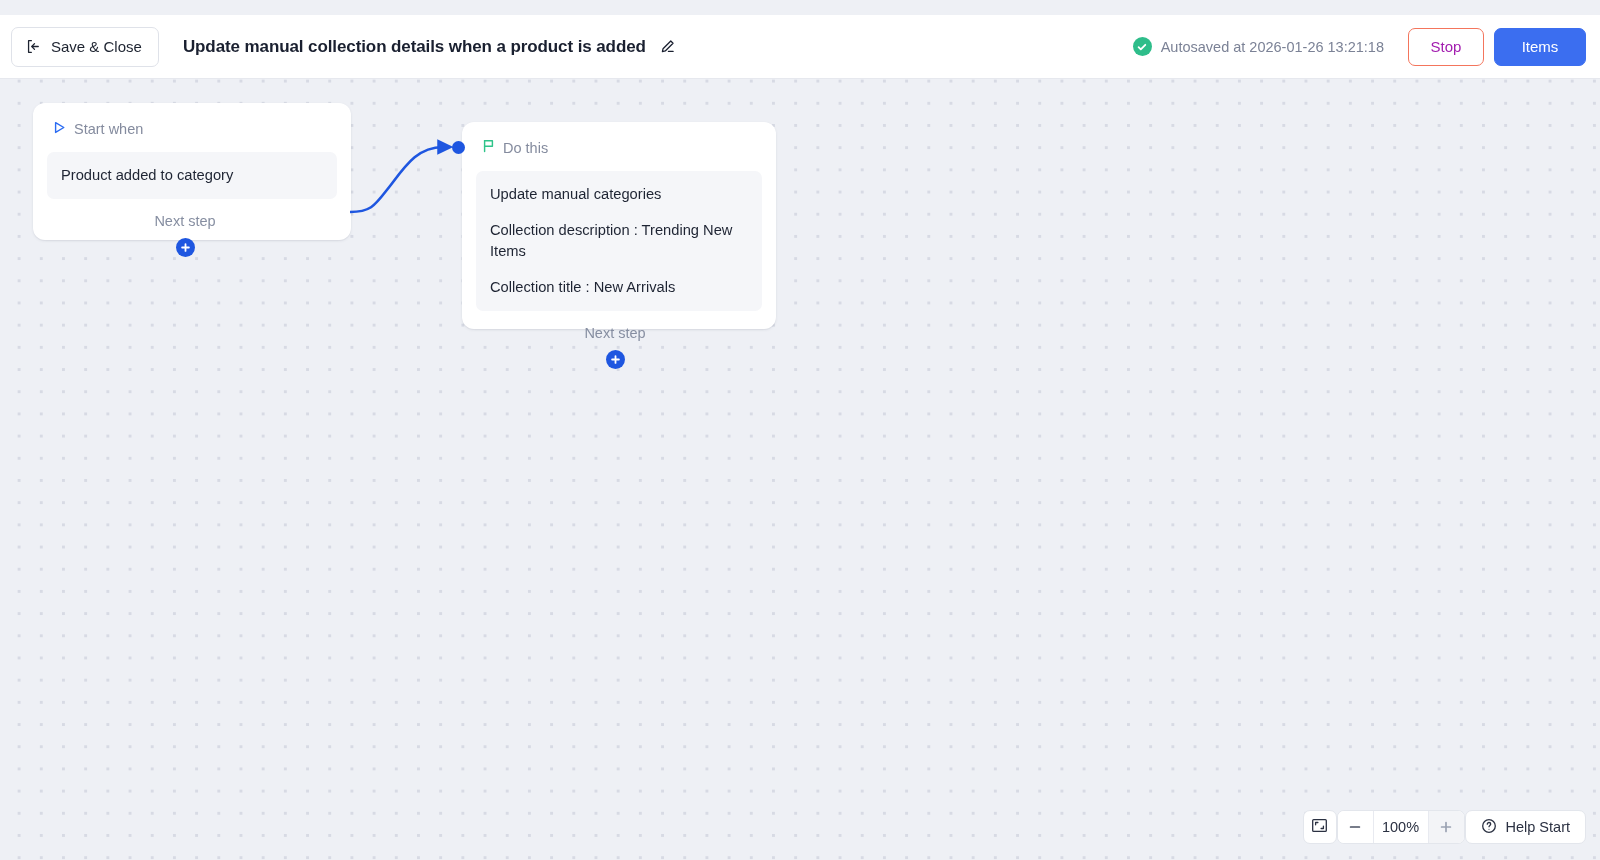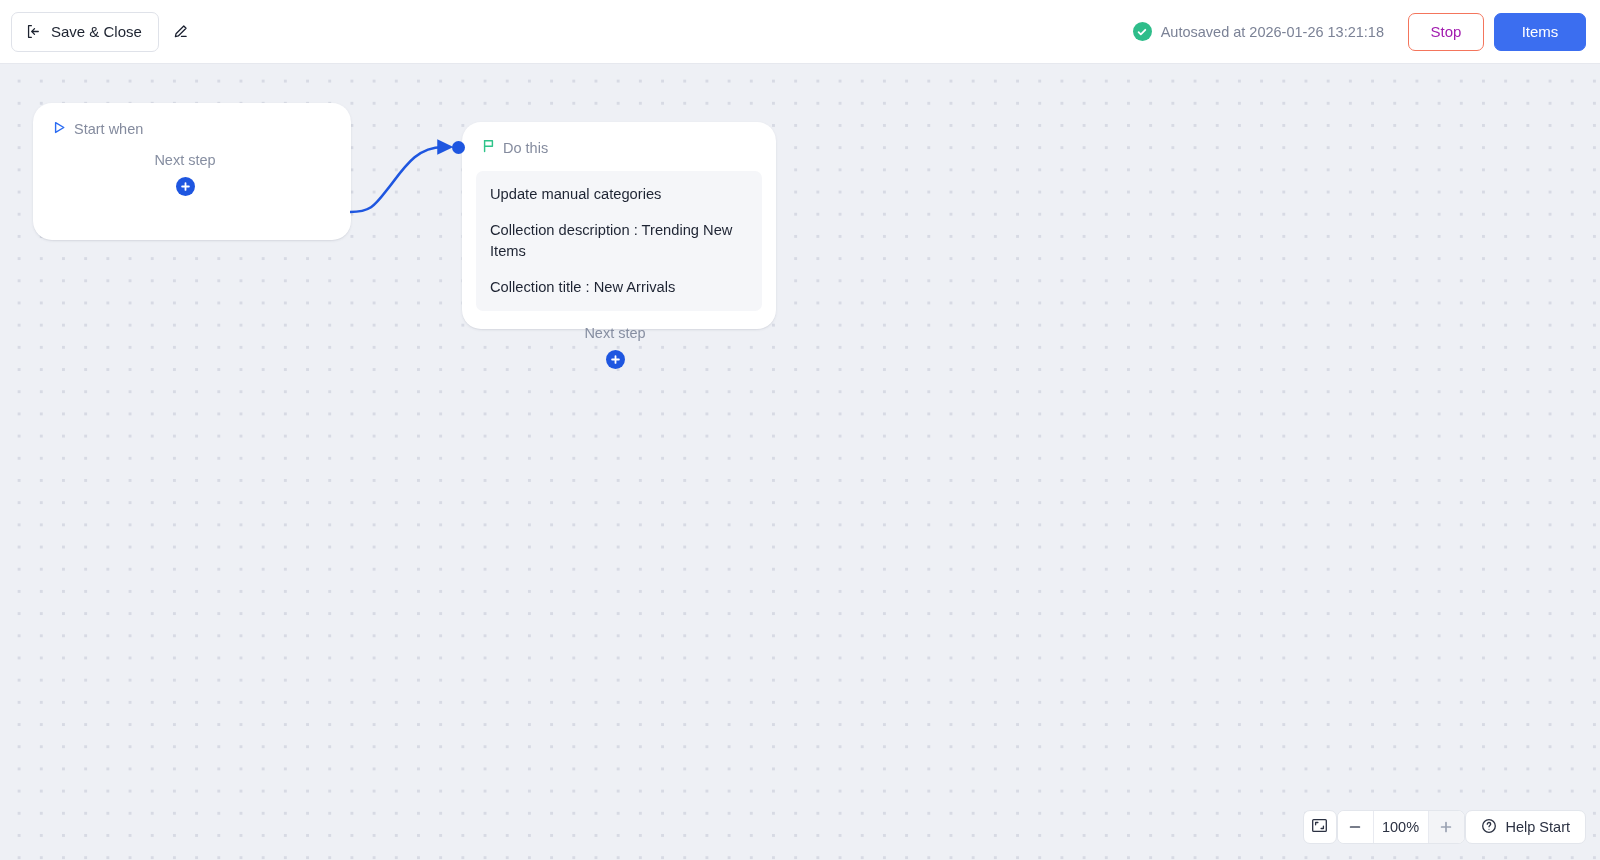--- a/index.html
+++ b/index.html
@@ -6,21 +6,21 @@
   html, body {
     width: 1600px; height: 860px;
     font-family: "Liberation Sans", sans-serif;
     background: #eef0f5;
     overflow: hidden;
   }
   #app { position: relative; width: 1600px; height: 860px; }
 
   
   .header {
-    position: absolute; top: 0; left: 0;
+    position: absolute; top: 15px; left: 0;
     width: 1600px; height: 64px;
     background: #ffffff;
     border-bottom: 1px solid #e6e8ee;
     display: flex; align-items: center;
     z-index: 30;
   }
   .save-close-btn {
     margin-left: 11px;
     height: 40px;
     padding: 0 16px 0 13px;
@@ -102,21 +102,21 @@
     background-image: radial-gradient(circle, #d7dae4 1.6px, transparent 1.7px);
     background-size: 22.2px 22.2px;
     background-position: 8px 6px;
     overflow: hidden;
   }
 
   
   .node {
     position: absolute;
     background: #ffffff;
-    border-radius: 19px;
+    border-radius: 12px;
     box-shadow: 0 1px 3px rgba(25,35,60,0.08), 0 1px 1px rgba(25,35,60,0.04);
   }
   .node-head {
     display: flex; align-items: center; gap: 8px;
     padding: 17px 0 0 20px;
   }
   .node-head-label { font-size: 14.5px; color: #848b9e; }
   .node-body-chip {
     margin: 14px 14px 0 14px;
     background: #f5f6f9;
@@ -229,20 +229,21 @@
       <span>
         <svg class="exit-icon" viewBox="0 0 20 20" fill="none" stroke="#1d2330" stroke-width="1.5" stroke-linecap="round" stroke-linejoin="round">
           <path d="M7.5 3.2H4.2v13.6h3.3"></path>
           <path d="M15.6 10H8.4"></path>
           <path d="M11.2 6.6L8 10l3.2 3.4"></path>
         </svg>
       </span>
       <span>Save &amp; Close</span>
     </button>
 
+    <div class="doc-title">Update manual collection details when a product is added</div>
 
     <span>
       <svg class="edit-pencil" viewBox="0 0 20 20" fill="none" stroke="#1a2030" stroke-width="1.4" stroke-linecap="round" stroke-linejoin="round">
         <path d="M14.2 3.3l2.5 2.5-8.6 8.6-3.2.7.7-3.2z"></path>
         <path d="M11.6 14.9h5.2"></path>
       </svg>
     </span>
 
     <div class="header-right">
       <div class="autosave">
@@ -273,20 +274,23 @@
 
     <div class="node" id="trigger-node">
       <div class="node-head">
         <span>
           <svg width="13" height="13" viewBox="0 0 13 13" fill="none" stroke="#2a6bf2" stroke-width="1.4" stroke-linejoin="round">
             <path d="M2.6 1.6 L10.8 6.5 L2.6 11.4 Z"></path>
           </svg>
         </span>
         <span class="node-head-label">Start when</span>
       </div>
+      <div class="node-body-chip">
+        <div class="chip-line">Product added to category</div>
+      </div>
       <div class="node-footer">
         <span class="next-step-label">Next step</span>
         <span class="plus-btn">
           <svg width="11" height="11" viewBox="0 0 11 11" stroke="#ffffff" stroke-width="1.8" stroke-linecap="round">
             <path d="M5.5 2.1 V8.9 M2.1 5.5 H8.9"></path>
           </svg>
         </span>
       </div>
     </div>
 

